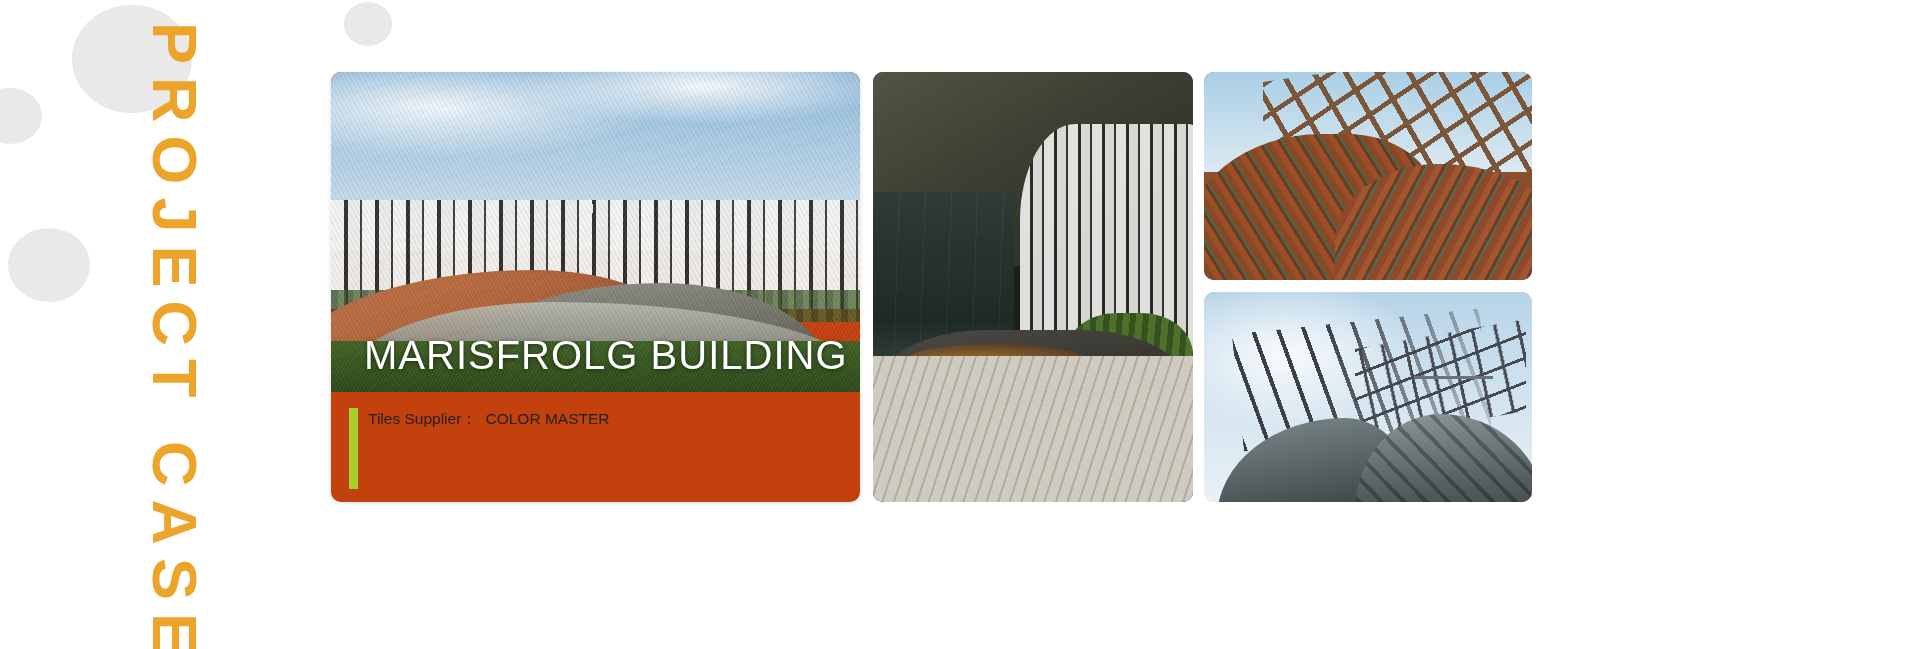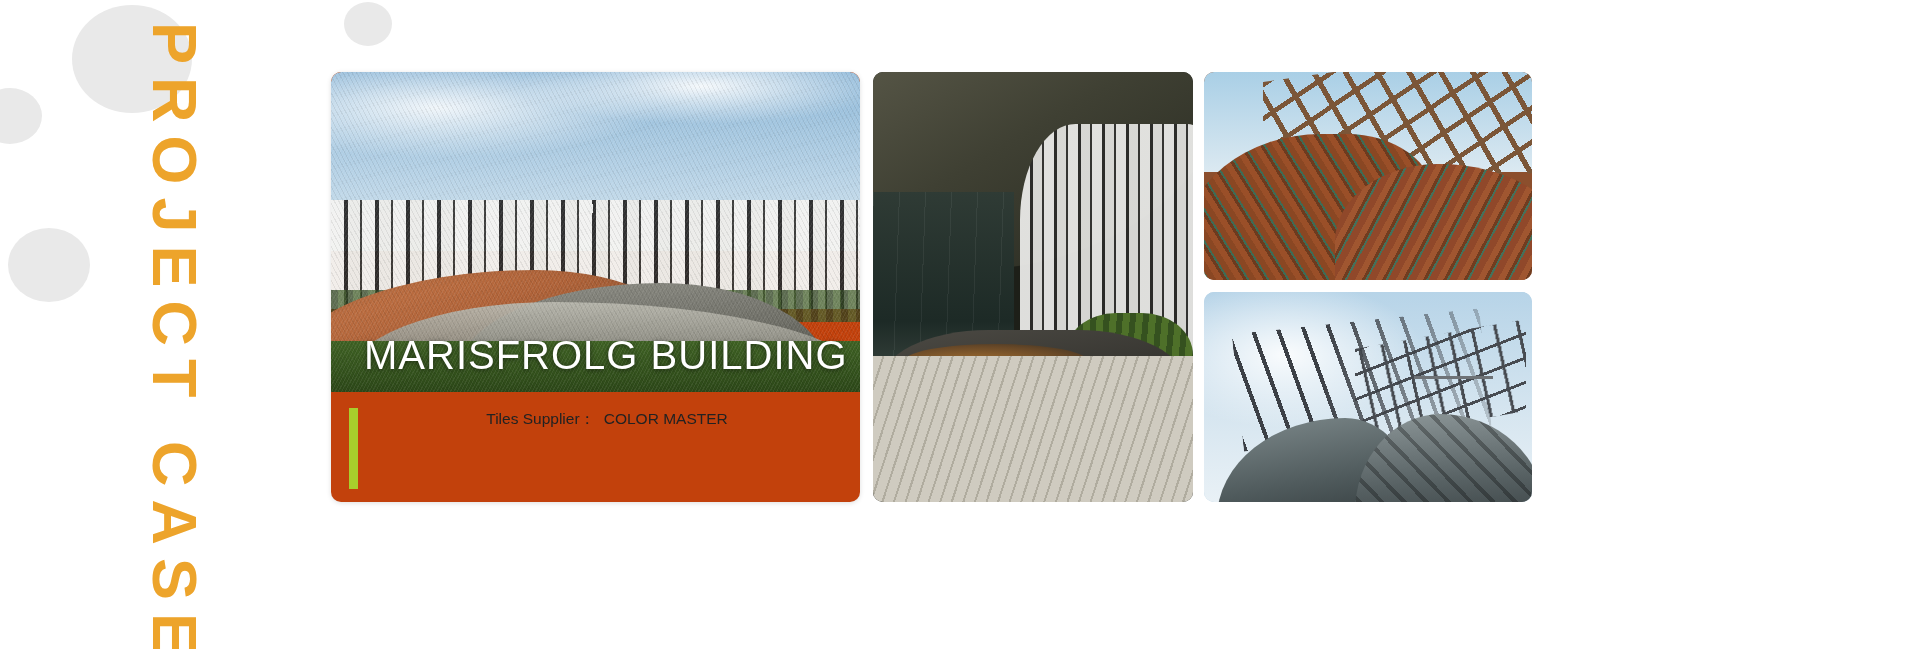--- a/index.html
+++ b/index.html
@@ -150,21 +150,20 @@
     text-shadow: 0 1px 5px rgba(0,0,0,0.55);
     white-space: nowrap;
     font-family: "Liberation Sans", sans-serif;
   }
 
   
   .card-body {
     position: relative;
     padding: 17px 14px 14px 37px;
     height: 110px;
-    text-align: center;
   }
   .accent-bar {
     position: absolute;
     left: 18px;
     top: 16px;
     width: 9px;
     height: 81px;
     background: #a8ce2c;
   }
   .supplier-line {

